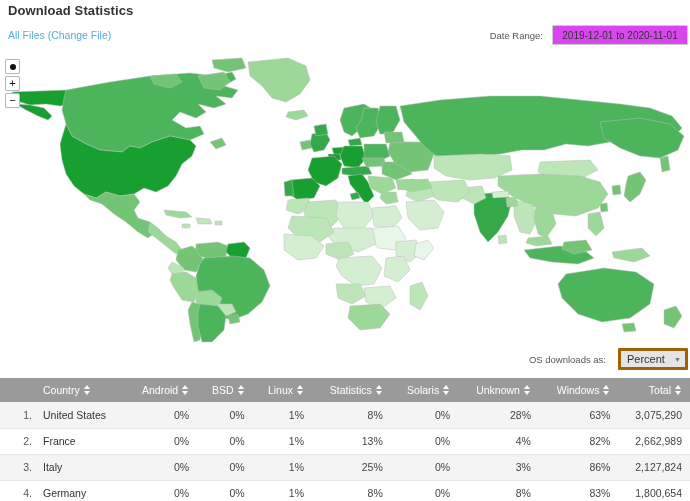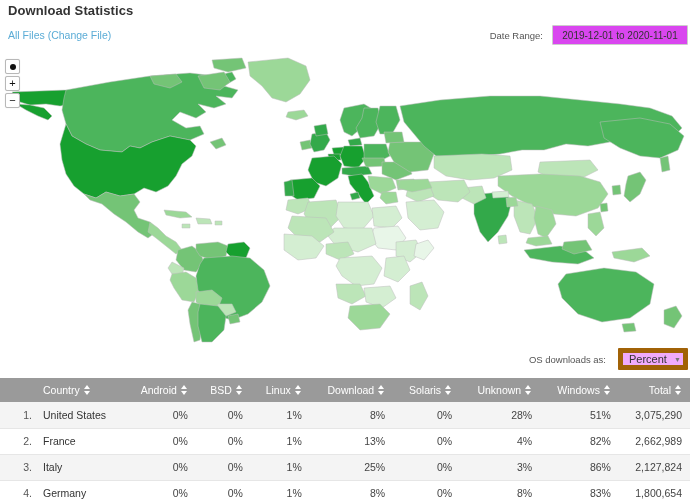--- a/index.html
+++ b/index.html
@@ -109,22 +109,22 @@
     align-items: center;
     gap: 12px;
   }
   .os-select-label {
     font-size: 9.5px;
     color: #555555;
   }
   .os-select {
     width: 70px;
     height: 22px;
-    border: 5px solid #a16207;
-    background: #f0abfc;
+    border: 3px solid #a16207;
+    background: #e5e5e5;
     font-family: "Liberation Sans", sans-serif;
     font-size: 11px;
     color: #333333;
     padding: 0 4px 0 6px;
     border-radius: 1px;
     outline: none;
     -webkit-appearance: none;
     appearance: none;
     position: relative;
     cursor: pointer;
@@ -371,21 +371,21 @@
         <th>
           <span>Android</span><span class="sorter"><i class="up"></i><i class="down"></i></span>
         </th>
         <th>
           <span>BSD</span><span class="sorter"><i class="up"></i><i class="down"></i></span>
         </th>
         <th>
           <span>Linux</span><span class="sorter"><i class="up"></i><i class="down"></i></span>
         </th>
         <th>
-          <span>Download</span><span class="sorter"><i class="up"></i><i class="down"></i></span>
+          <span>Statistics</span><span class="sorter"><i class="up"></i><i class="down"></i></span>
         </th>
         <th>
           <span>Solaris</span><span class="sorter"><i class="up"></i><i class="down"></i></span>
         </th>
         <th>
           <span>Unknown</span><span class="sorter"><i class="up"></i><i class="down"></i></span>
         </th>
         <th>
           <span>Windows</span><span class="sorter"><i class="up"></i><i class="down"></i></span>
         </th>
@@ -397,21 +397,21 @@
     <tbody>
       <tr class="odd">
         <td class="cell-rank">1.</td>
         <td class="cell-country">United States</td>
         <td>0%</td>
         <td>0%</td>
         <td>1%</td>
         <td>8%</td>
         <td>0%</td>
         <td>28%</td>
-        <td>51%</td>
+        <td>63%</td>
         <td>3,075,290</td>
       </tr>
       <tr class="even">
         <td class="cell-rank">2.</td>
         <td class="cell-country">France</td>
         <td>0%</td>
         <td>0%</td>
         <td>1%</td>
         <td>13%</td>
         <td>0%</td>

